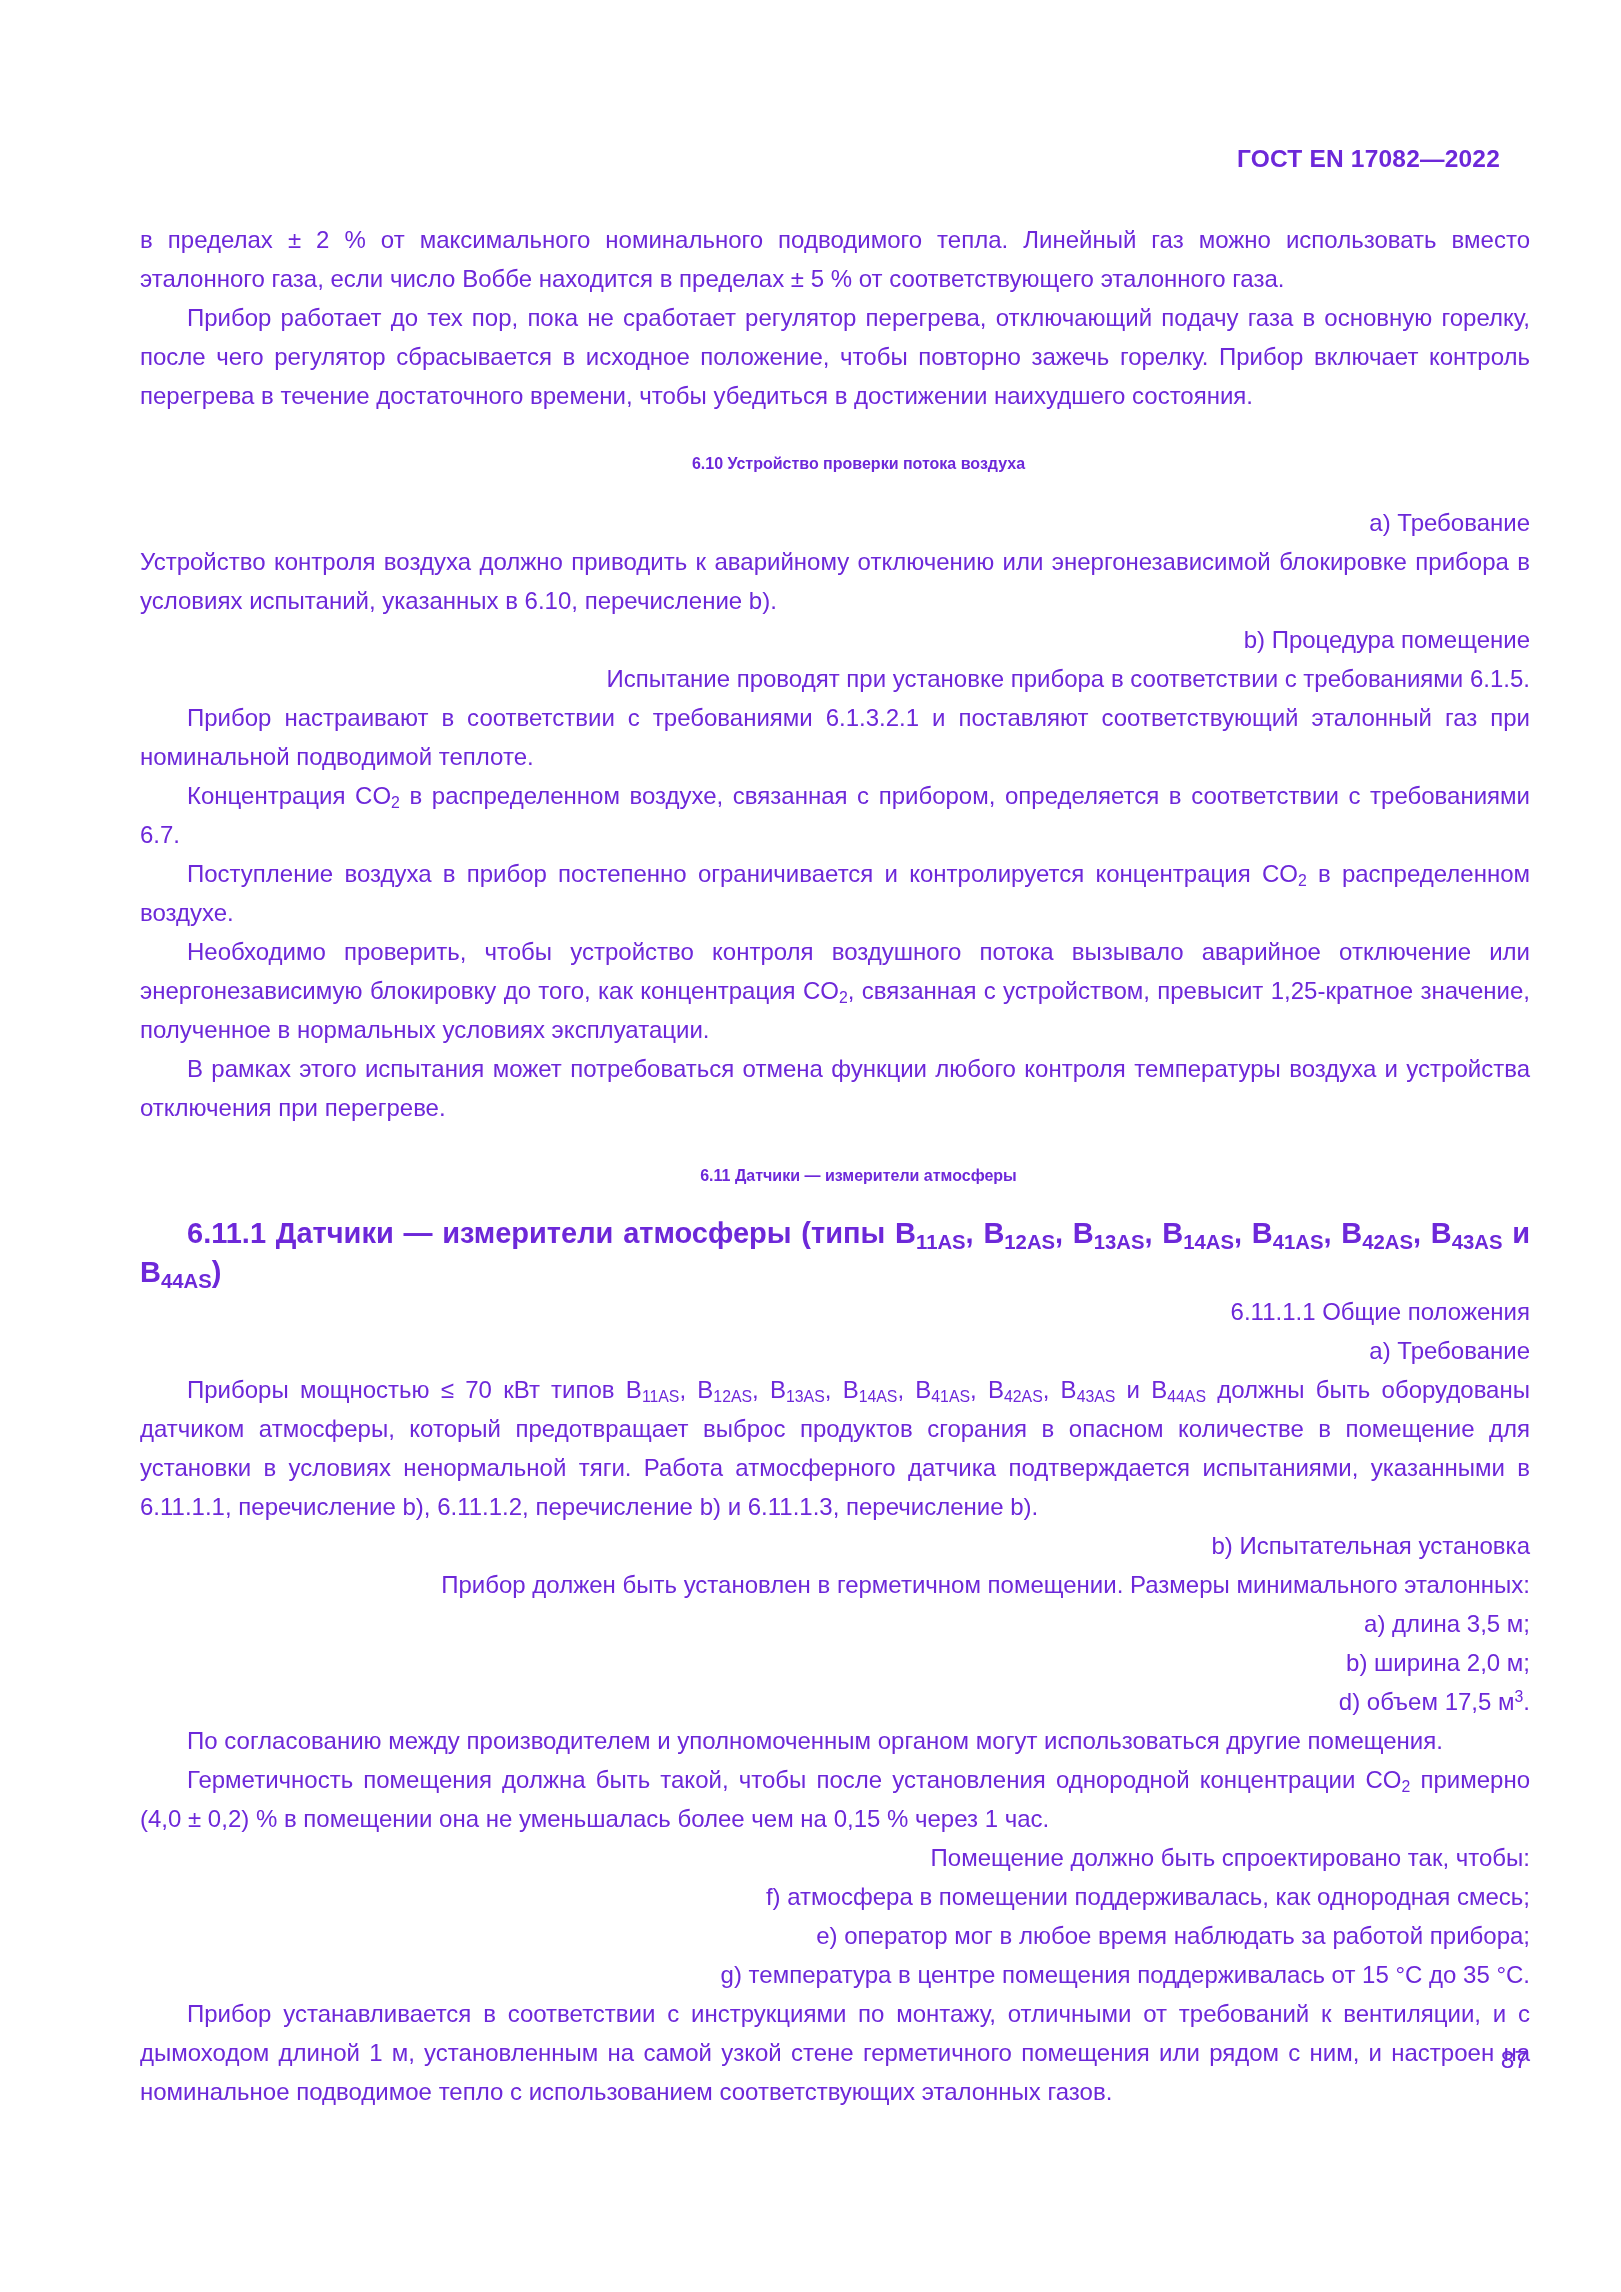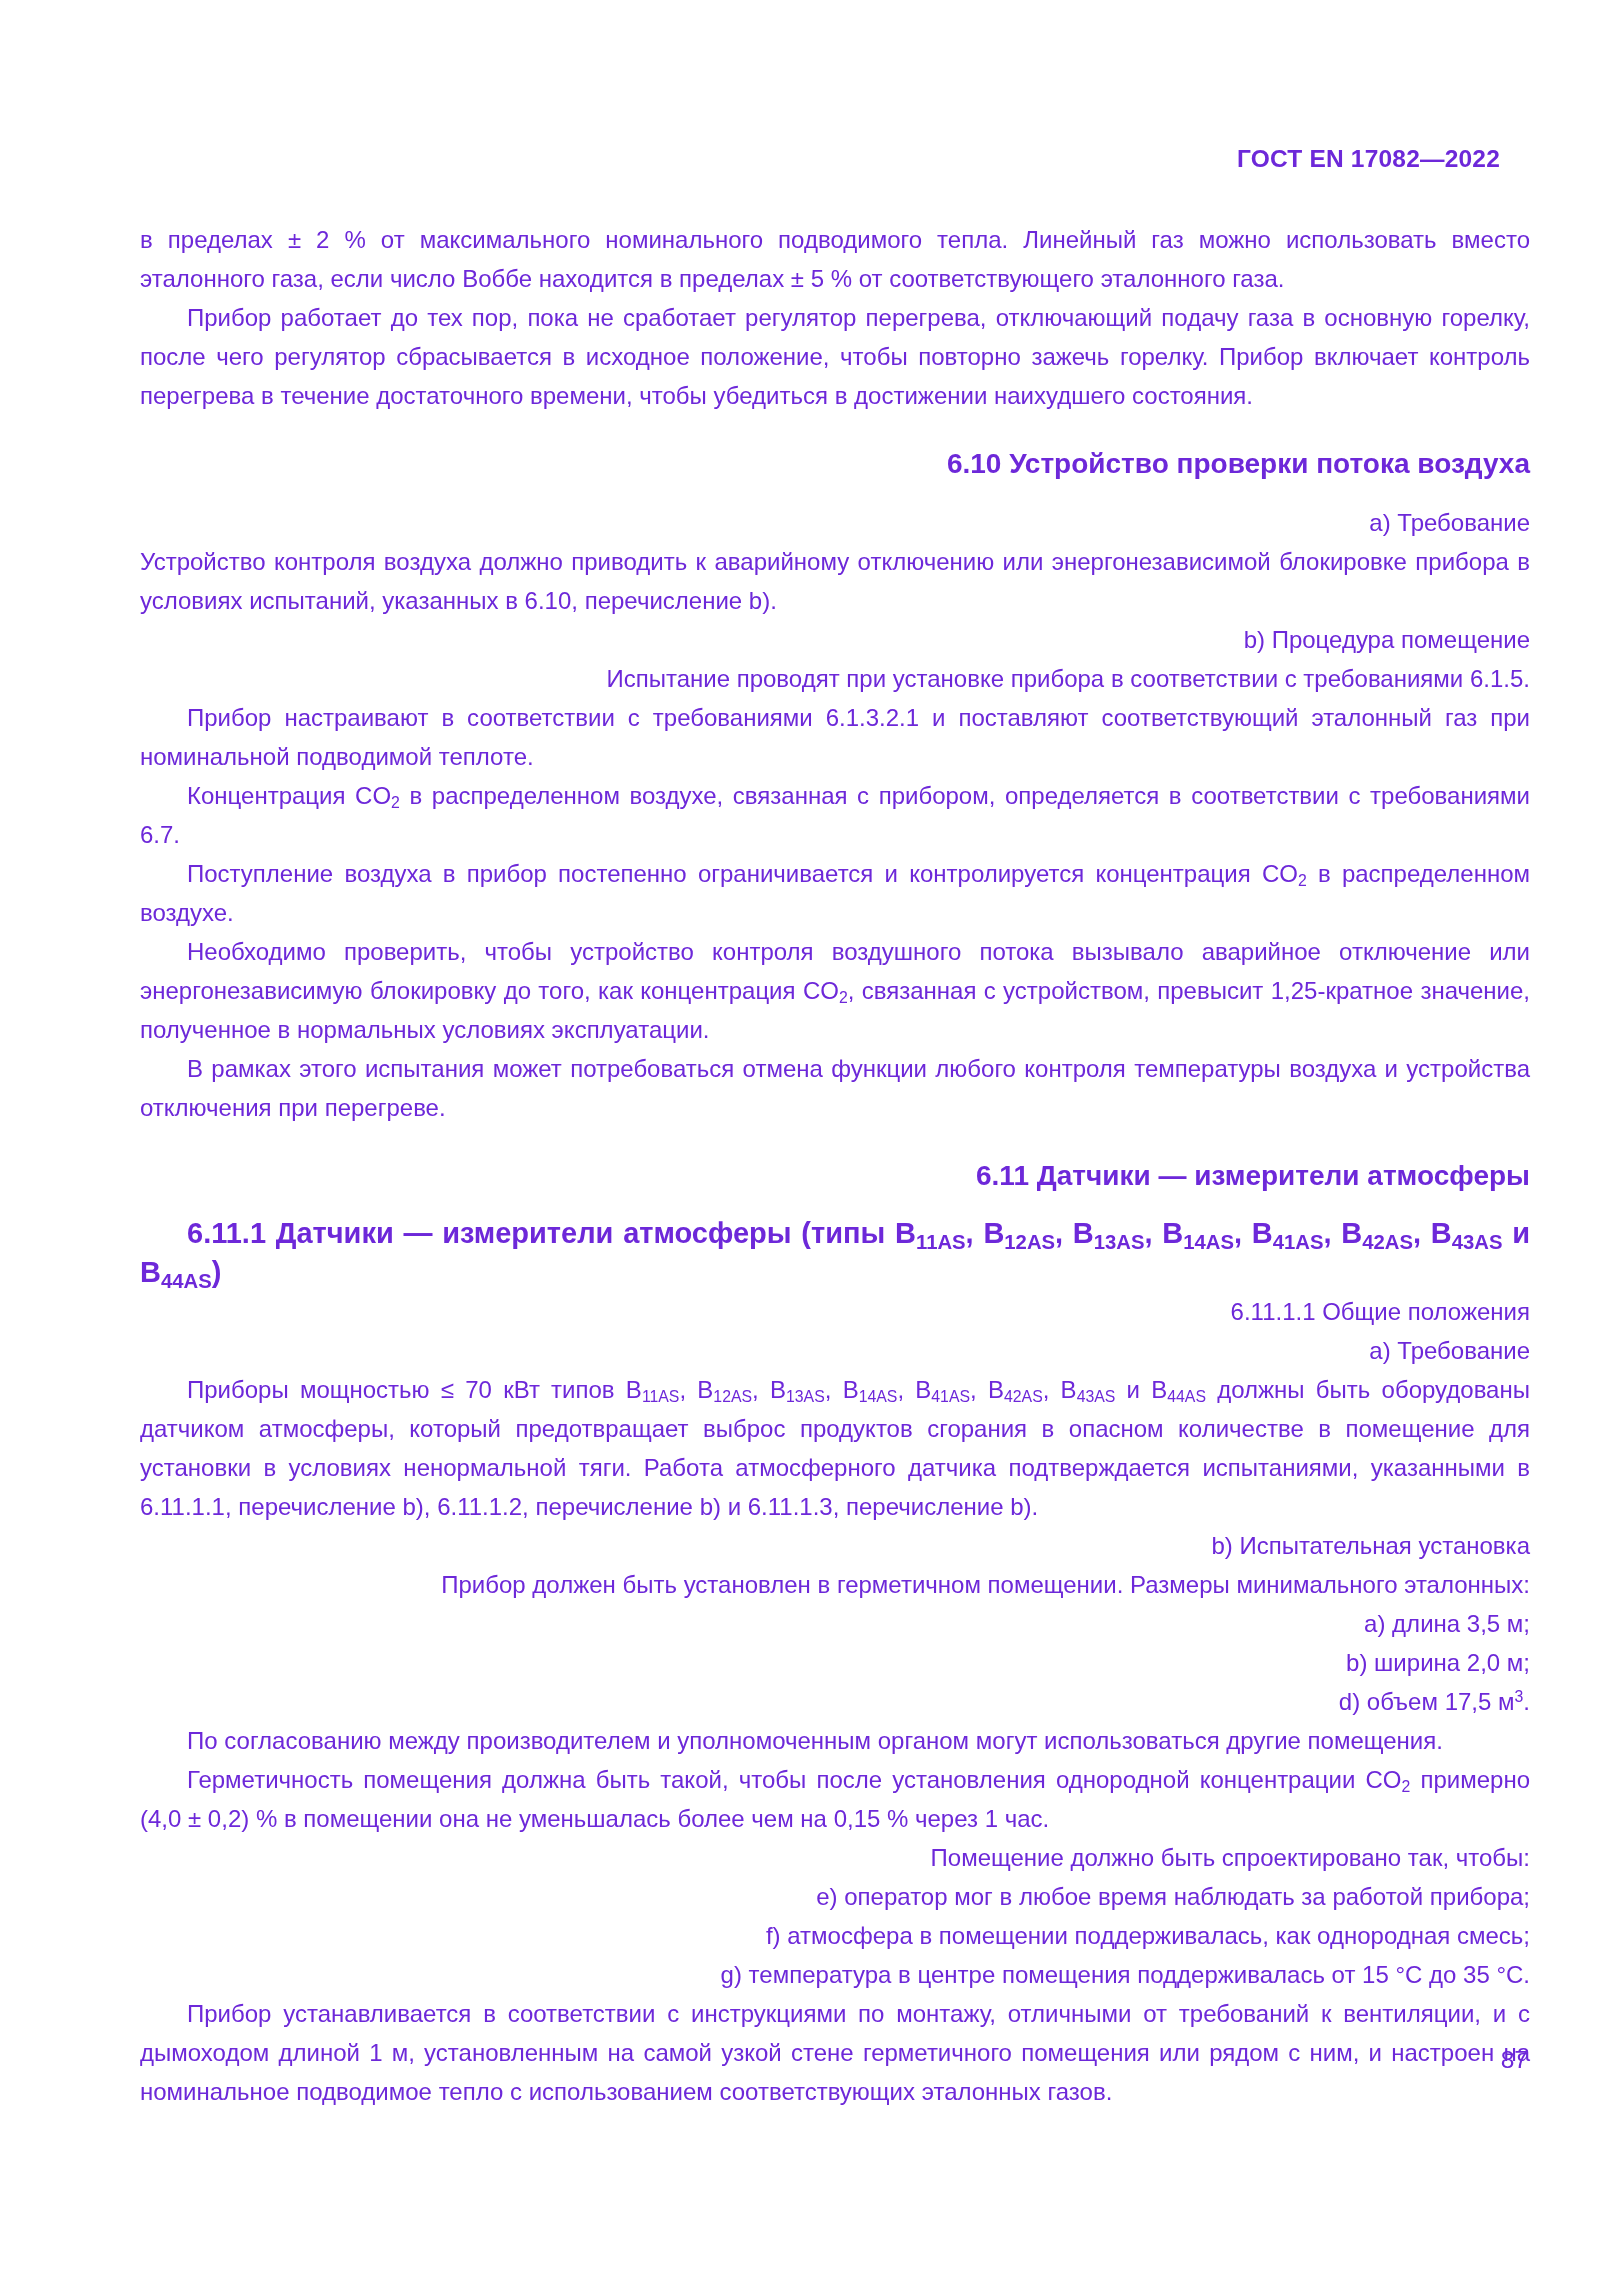--- a/index.html
+++ b/index.html
@@ -49,25 +49,25 @@
     hyphens: none;
   }
 
   p.indent { text-indent: 47px; }
   p.flush  { text-indent: 0; }
   p.noj    { text-align: right; }
 
   
   h2.sec-head, h3.sec-head {
     margin: 0;
-    font-size: 28px;
+    font-size: 16px;
     line-height: 39px;
     font-weight: bold;
     text-indent: 47px;
-    text-align: right;
+    text-align: center;
   }
   h3.sec-head-just {
     margin: 0;
     font-size: 29px;
     line-height: 39px;
     font-weight: bold;
     text-indent: 47px;
     text-align: justify;
     text-justify: inter-word;
   }
@@ -178,24 +178,24 @@
     </p>
 
     <p class="indent">По согласованию между производителем и уполномоченным органом могут использоваться другие помещения.</p>
 
     <p class="indent">
       <span>Герметичность помещения должна быть такой, чтобы после установления однородной концентрации CO</span><sub>2</sub><span> примерно (4,0 ± 0,2) % в помещении она не уменьшалась более чем на 0,15 % через 1 час.</span>
     </p>
 
     <p class="indent noj">Помещение должно быть спроектировано так, чтобы:</p>
 
+    <p class="indent noj">f) атмосфера в помещении поддерживалась, как однородная смесь;</p>
+
     <p class="indent noj">e) оператор мог в любое время наблюдать за работой прибора;</p>
 
-    <p class="indent noj">f) атмосфера в помещении поддерживалась, как однородная смесь;</p>
-
     <p class="indent noj">g) температура в центре помещения поддерживалась от 15 °C до 35 °C.</p>
 
     <p class="indent">Прибор устанавливается в соответствии с инструкциями по монтажу, отличными от требований к вентиляции, и с дымоходом длиной 1 м, установленным на самой узкой стене герметичного помещения или рядом с ним, и настроен на номинальное подводимое тепло с использованием соответствующих эталонных газов.</p>
 
   </div>
 
   <div class="folio">87</div>
 
 </div>
 

